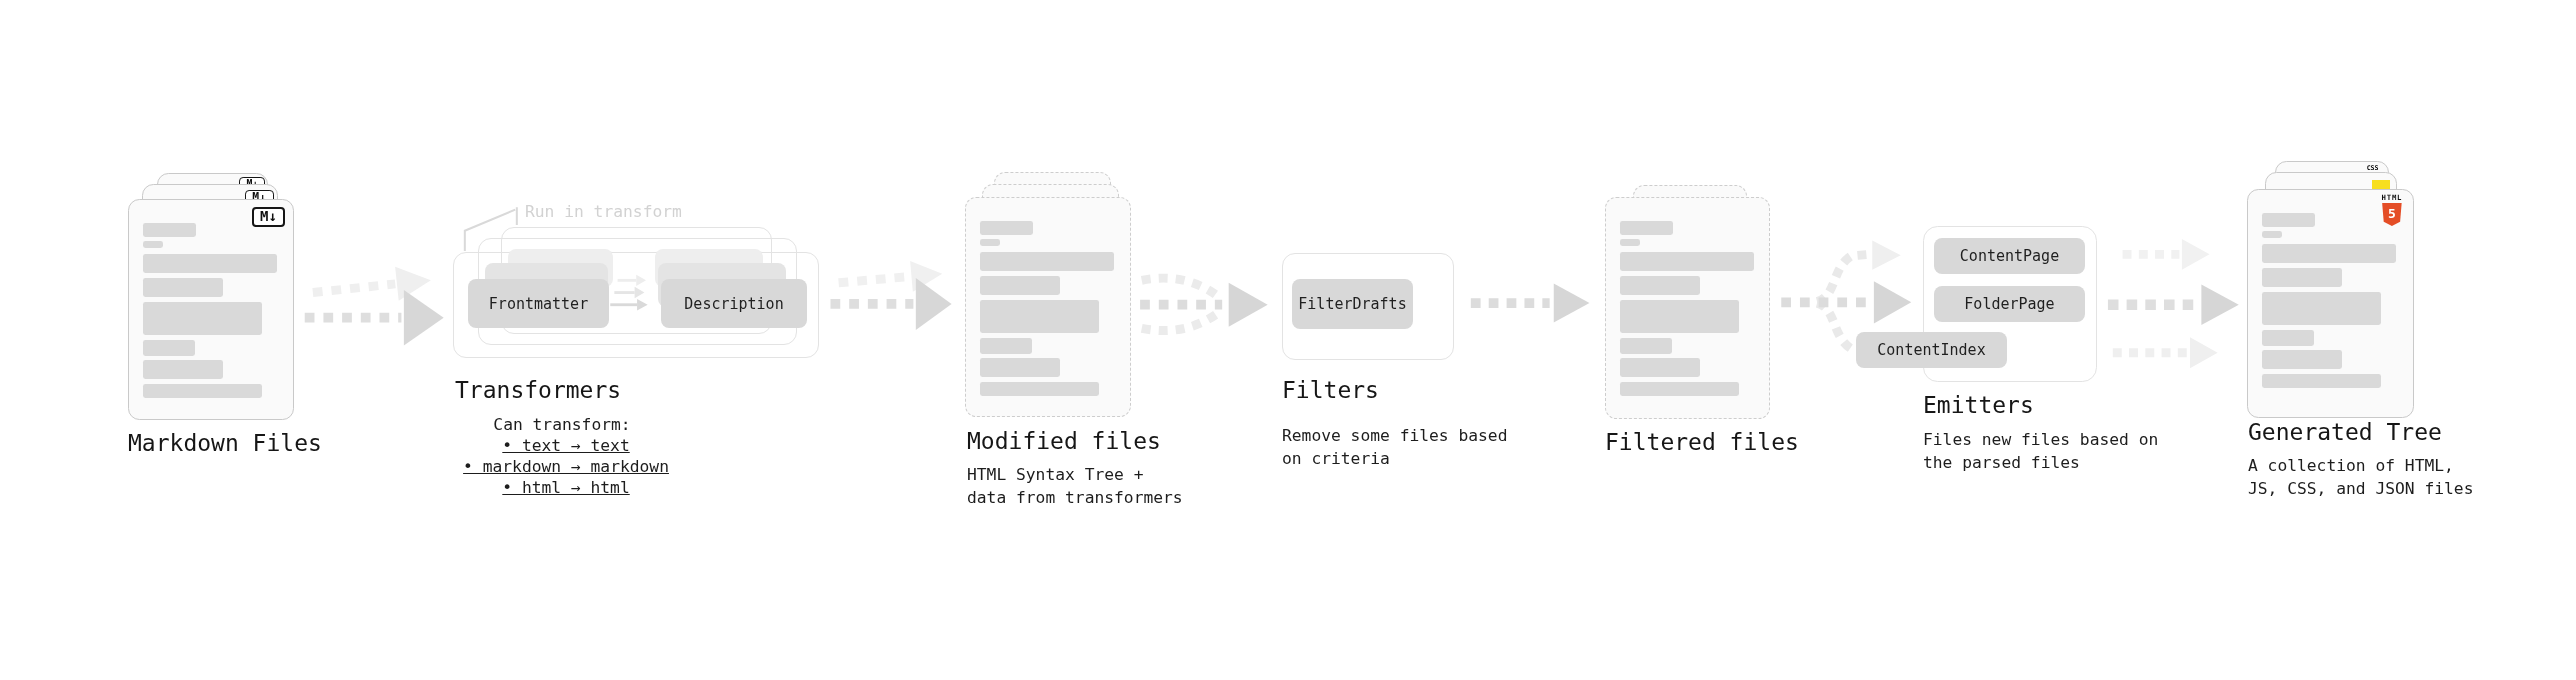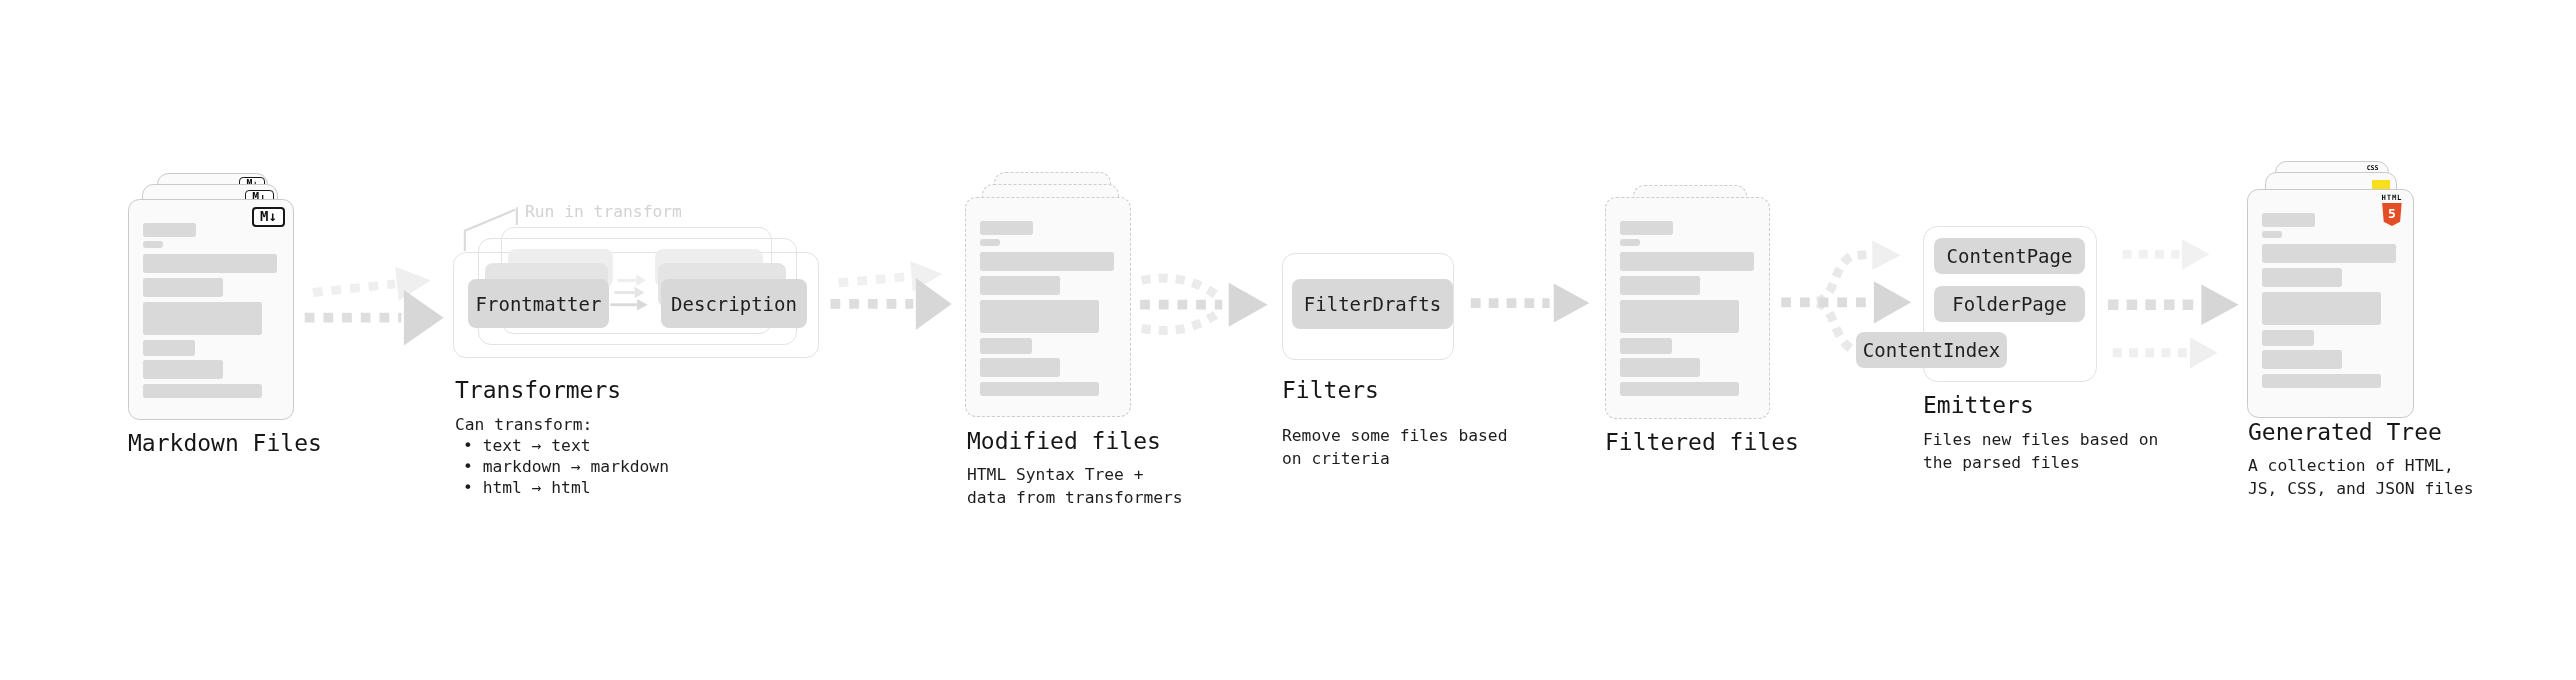--- a/index.html
+++ b/index.html
@@ -34,30 +34,30 @@
     font-size:6.5px;font-weight:bold;color:#000;line-height:6.5px;border-bottom:2.4px solid #2965f1;}
   .js-badge{position:absolute;top:6.5px;right:6.5px;width:18px;height:9.8px;background:#f7df1e;}
   .html5{position:absolute;top:4.1px;right:10.6px;width:21px;text-align:center;}
   .html5-word{font-size:7.3px;font-weight:bold;letter-spacing:0.8px;color:#111;line-height:8.1px;}
   .html5-shield{width:19.5px;height:23px;margin:0.8px auto 0;background:#e44d26;color:#fff;
     font-size:13px;font-weight:bold;line-height:21px;text-align:center;
     clip-path:polygon(0 0,100% 0,92% 82%,50% 100%,8% 82%);}
 
   
   .panel{position:absolute;border:1.6px solid #e3e3e3;border-radius:13px;background:transparent;box-sizing:border-box;}
-  .chip{position:absolute;background:#d8d8d8;border-radius:8.1px;color:#1f1f1f;font-size:19px;
+  .chip{position:absolute;background:#d8d8d8;border-radius:8.1px;color:#1f1f1f;font-size:15px;
     display:flex;align-items:center;justify-content:center;box-sizing:border-box;white-space:nowrap;}
   .chip.g2{background:#e4e4e4;}
   .chip.g3{background:#eeeeee;}
 
   
   .title{position:absolute;font-size:23px;font-weight:500;color:#161616;white-space:nowrap;}
   .desc{position:absolute;font-size:16.3px;color:#1d1d1d;line-height:23px;white-space:nowrap;}
-  .desc.tight{line-height:21px;}
-  .desc .indent{padding-left:8.1px;}
+  .desc.tight{line-height:21px;text-align:center;}
+  .desc .indent{padding-left:8.1px;text-decoration:underline;}
   .annotation{position:absolute;font-size:16.3px;color:#d2d2d2;white-space:nowrap;}
 </style>
 </head>
 <body>
 
 <div id="canvas">
 
   <svg id="arrow-layer" width="2576" height="681" viewBox="0 0 3170 838">
 
     <g>
@@ -178,21 +178,21 @@
       </div>
       <div class="title" style="left:967px;top:428px">Modified files</div>
       <div class="desc" style="left:967px;top:463px">
         <div>HTML Syntax Tree +</div>
         <div>data from transformers</div>
       </div>
     </div>
 
     <div>
       <div class="panel" style="left:1282px;top:253px;width:172px;height:107px"></div>
-      <div class="chip" style="left:1292px;top:279px;width:161px;height:50px">FilterDrafts</div>
+      <div class="chip" style="left:1292px;top:279px;width:121px;height:50px">FilterDrafts</div>
       <div class="title" style="left:1282px;top:377px">Filters</div>
       <div class="desc" style="left:1282px;top:424px">
         <div>Remove some files based</div>
         <div>on criteria</div>
       </div>
     </div>
 
     <div>
       <div class="doc dashed" style="left:1633px;top:185px;width:114px;height:89px"></div>
       <div class="doc dashed" style="left:1605px;top:197px;width:165px;height:222px">

